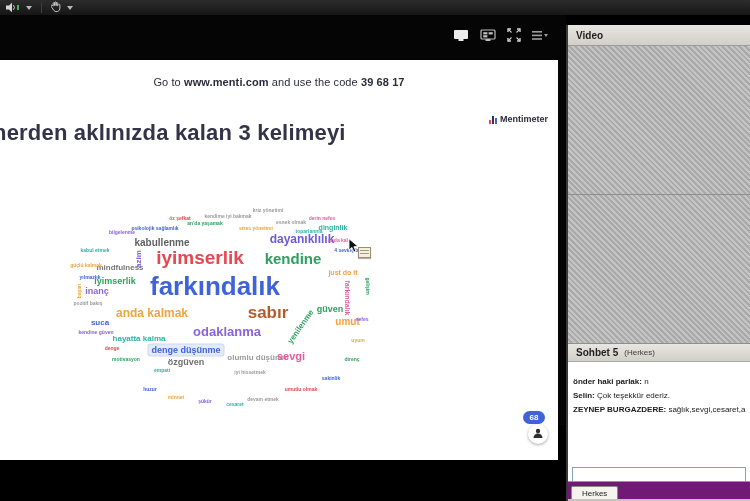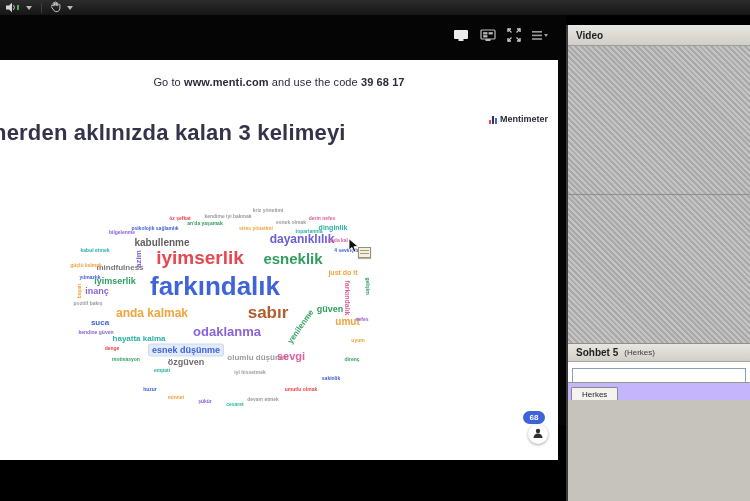--- a/index.html
+++ b/index.html
@@ -59,21 +59,21 @@
   .chat-header{height:17px;background:linear-gradient(#e8e6e1,#d2cfc8);border-bottom:1px solid #a8a8a8;
     display:flex;align-items:center;padding-left:8px;flex:0 0 auto;}
   .chat-title{font-size:10px;font-weight:700;color:#1e1e1e;}
   .chat-scope{font-size:8px;color:#3b3b3b;margin-left:6px;}
   .chat-body{background:#fff;height:86px;flex:0 0 auto;padding:13px 3px 0 5px;overflow:hidden;}
   .chat-msg{font-size:8px;color:#1a1a1a;line-height:14px;white-space:nowrap;overflow:hidden;}
   .chat-author{font-weight:700;}
   .chat-input-row{background:#fff;height:20px;flex:0 0 auto;padding:2px 4px;box-sizing:border-box;}
   .chat-input{width:100%;height:15px;border:1px solid #8aa0b8;box-sizing:border-box;
     font-size:9px;font-family:"Liberation Sans",sans-serif;padding:0 3px;outline:none;}
-  .chat-tabs{height:17px;background:#c4b5fd;border-top:1px solid #979790;display:flex;align-items:flex-end;flex:0 0 auto;}
+  .chat-tabs{height:17px;background:#701a75;border-top:1px solid #979790;display:flex;align-items:flex-end;flex:0 0 auto;}
   .chat-tab{background:#f4f3f0;border:1px solid #8a8a84;border-bottom:none;border-radius:2px 2px 0 0;
     font-size:8px;color:#1e1e1e;padding:2px 10px 1px;margin-left:3px;}
   .panel-filler{flex:1 1 auto;background:#c6c3bd;}
 </style>
 </head>
 <body>
 
 <div class="topbar">
   <div class="tb-group">
     <div class="tb-btn">
@@ -149,27 +149,27 @@
           <i></i>
           <i></i>
           <i></i>
         </span>
       <span class="menti-label">Mentimeter</span>
     </div>
 
     <div class="wordcloud">
         <span class="wc-word" style="left: 215px; top: 226px; font-size: 26px; color: rgb(63, 99, 216); transform: translate(-50%, -50%);">farkındalık</span>
         <span class="wc-word" style="left: 200px; top: 197px; font-size: 19px; color: rgb(229, 72, 79); transform: translate(-50%, -50%);">iyimserlik</span>
-        <span class="wc-word" style="left: 293px; top: 198px; font-size: 15px; color: rgb(47, 158, 95); transform: translate(-50%, -50%);">esneklik</span>
+        <span class="wc-word" style="left: 293px; top: 198px; font-size: 15px; color: rgb(47, 158, 95); transform: translate(-50%, -50%);">kendine</span>
         <span class="wc-word" style="left: 302px; top: 179px; font-size: 12px; color: rgb(106, 92, 216); transform: translate(-50%, -50%);">dayanıklılık</span>
         <span class="wc-word" style="left: 268px; top: 252px; font-size: 17px; color: rgb(179, 93, 46); transform: translate(-50%, -50%);">sabır</span>
         <span class="wc-word" style="left: 152px; top: 253px; font-size: 12px; color: rgb(242, 163, 60); transform: translate(-50%, -50%);">anda kalmak</span>
         <span class="wc-word" style="left: 227px; top: 271px; font-size: 13px; color: rgb(138, 99, 216); transform: translate(-50%, -50%);">odaklanma</span>
         <span class="wc-word" style="left: 162px; top: 183px; font-size: 10px; color: rgb(95, 95, 95); transform: translate(-50%, -50%);">kabullenme</span>
-        <span class="wc-word wc-hl" style="left: 186px; top: 290px; font-size: 9px; color: rgb(63, 99, 216); transform: translate(-50%, -50%);">esnek düşünme</span>
+        <span class="wc-word wc-hl" style="left: 186px; top: 290px; font-size: 9px; color: rgb(63, 99, 216); transform: translate(-50%, -50%);">denge düşünme</span>
         <span class="wc-word" style="left: 258px; top: 298px; font-size: 8px; color: rgb(154, 154, 154); transform: translate(-50%, -50%);">olumlu düşünce</span>
         <span class="wc-word" style="left: 291px; top: 296px; font-size: 11px; color: rgb(224, 96, 158); transform: translate(-50%, -50%);">sevgi</span>
         <span class="wc-word" style="left: 336px; top: 262px; font-size: 10px; color: rgb(242, 163, 60); transform: translate(-50%, -50%); padding-left: 23px;">umut</span>
         <span class="wc-word" style="left: 330px; top: 249px; font-size: 9px; color: rgb(47, 158, 95); transform: translate(-50%, -50%);">güven</span>
         <span class="wc-word" style="left: 115px; top: 221px; font-size: 9px; color: rgb(47, 158, 95); transform: translate(-50%, -50%);">iyimserlik</span>
         <span class="wc-word" style="left: 120px; top: 208px; font-size: 8px; color: rgb(119, 119, 119); transform: translate(-50%, -50%);">mindfulness</span>
         <span class="wc-word" style="left: 97px; top: 231px; font-size: 9px; color: rgb(138, 99, 216); transform: translate(-50%, -50%);">inanç</span>
         <span class="wc-word" style="left: 139px; top: 279px; font-size: 8px; color: rgb(43, 179, 163); transform: translate(-50%, -50%);">hayatta kalma</span>
         <span class="wc-word" style="left: 186px; top: 302px; font-size: 9px; color: rgb(111, 111, 111); transform: translate(-50%, -50%);">özgüven</span>
         <span class="wc-word" style="left: 301px; top: 267px; font-size: 8px; color: rgb(47, 158, 95); transform: translate(-50%, -50%) rotate(-55deg);">yenilenme</span>
@@ -240,20 +240,25 @@
   <div class="sec-header">
     <span>Video</span>
   </div>
   <div class="video-area"></div>
 
   <div class="chat-header">
     <span class="chat-title">Sohbet 5</span>
     <span class="chat-scope">(Herkes)</span>
   </div>
 
+  <div class="chat-body">
+      <div class="chat-msg"><span class="chat-author">önder haki parlak: </span>n</div>
+      <div class="chat-msg"><span class="chat-author">Selin: </span>Çok teşekkür ederiz.</div>
+      <div class="chat-msg"><span class="chat-author">ZEYNEP BURGAZDERE: </span>sağlık,sevgi,cesaret,a</div>
+    </div>
 
   <div class="chat-input-row">
     <input class="chat-input" type="text" value="" style="">
   </div>
 
   <div class="chat-tabs">
     <span class="chat-tab">Herkes</span>
   </div>
 
   <div class="panel-filler"></div>

